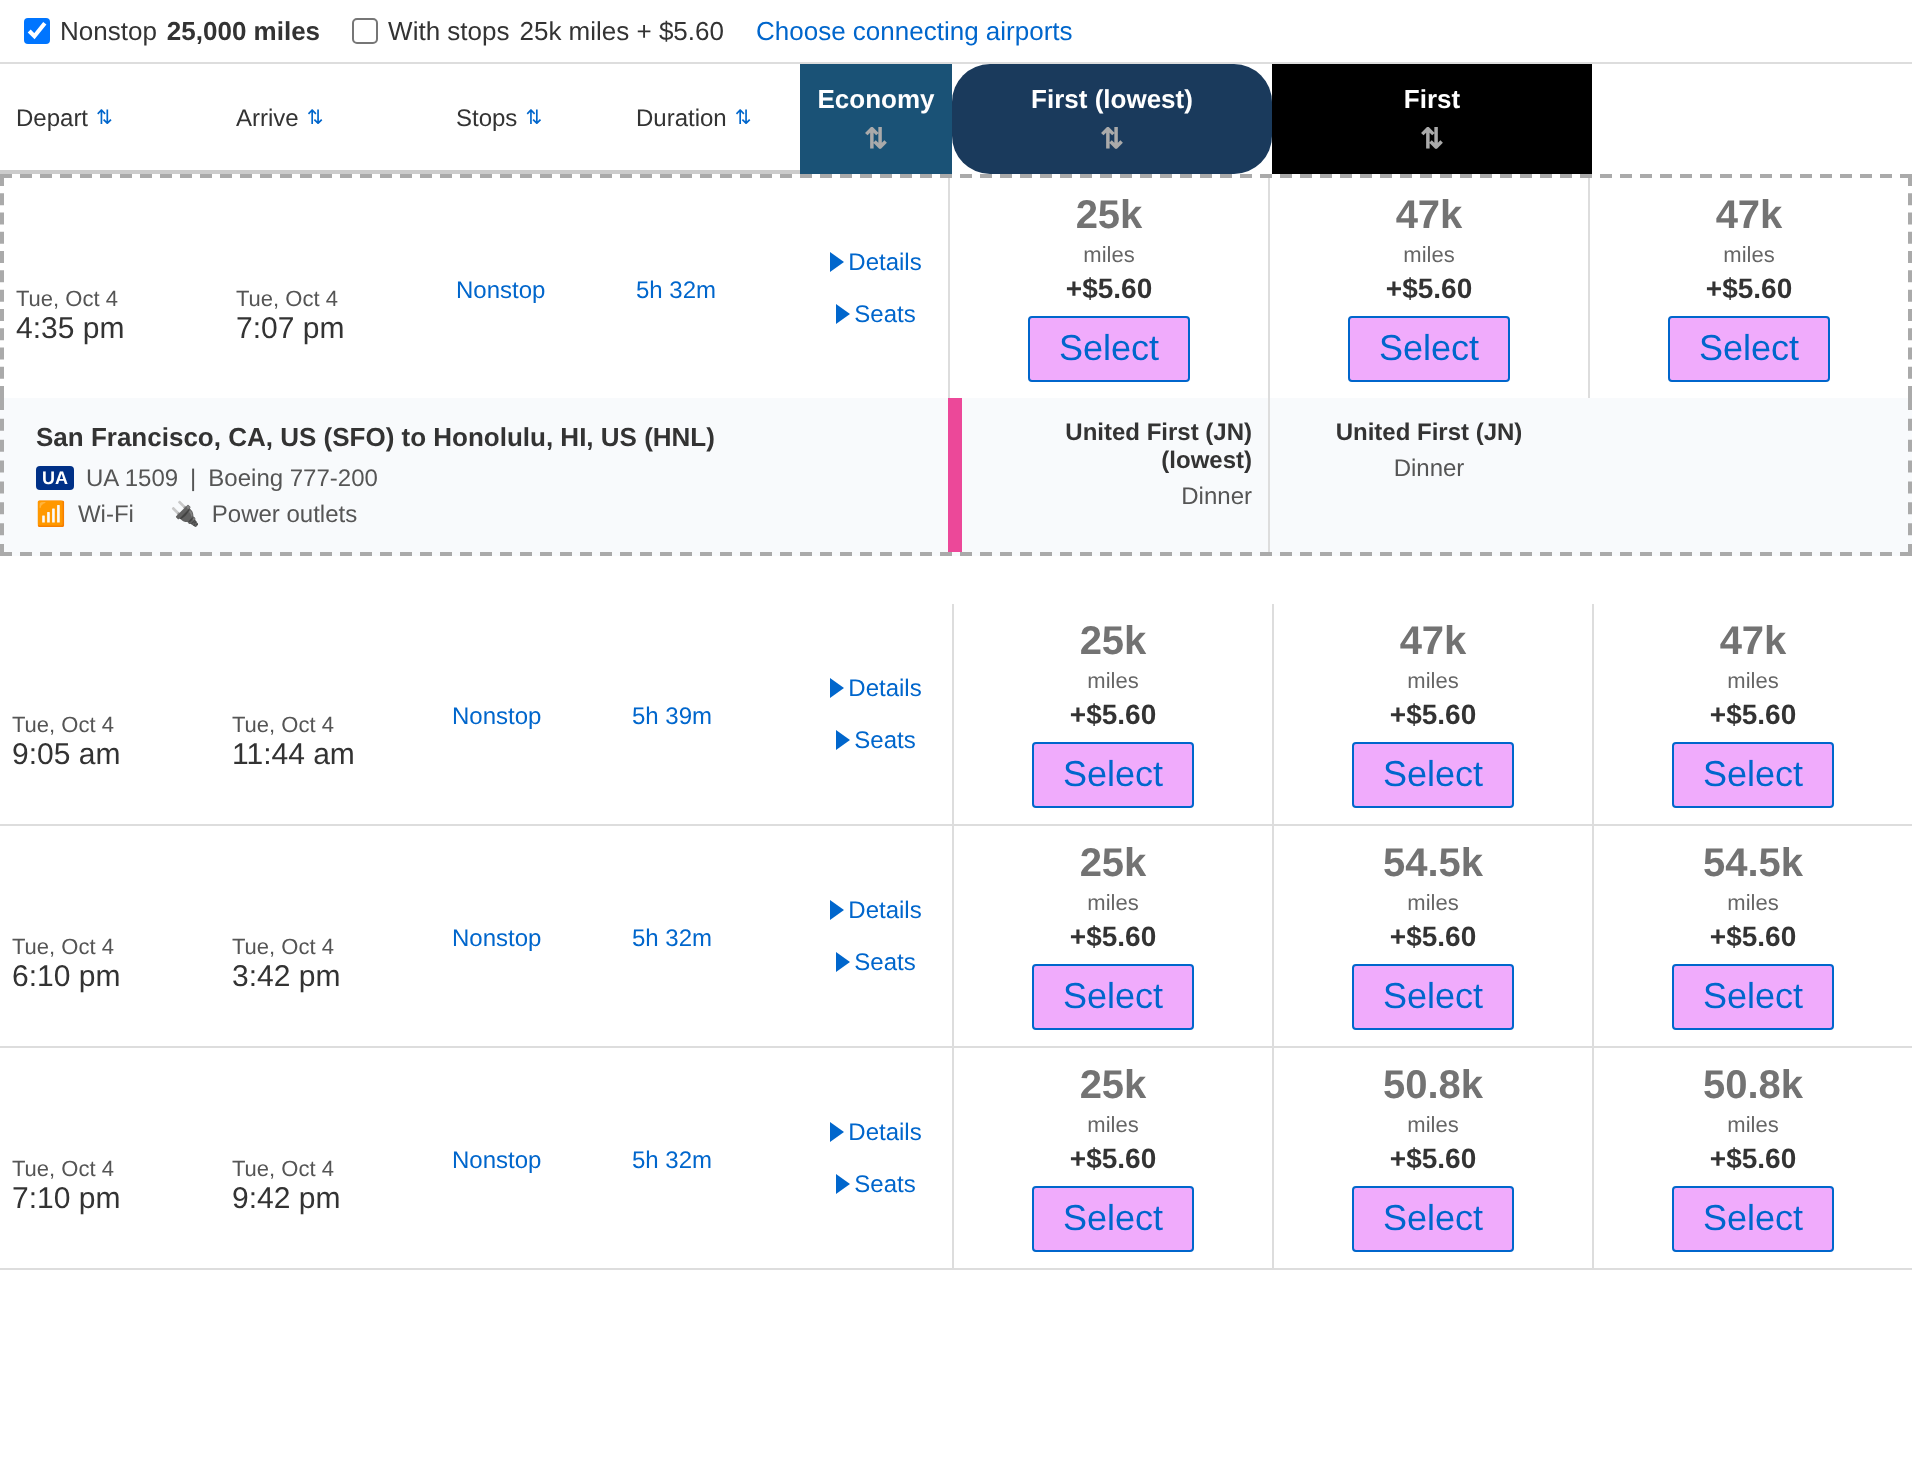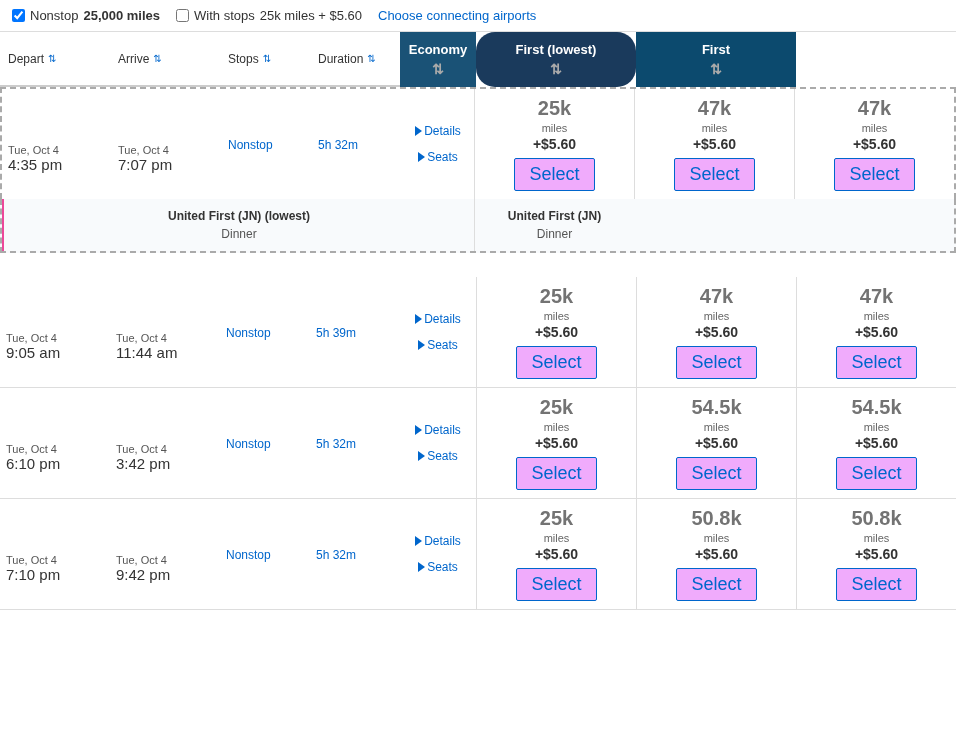--- a/index.html
+++ b/index.html
@@ -29,21 +29,21 @@
       cursor: pointer;
     }
     .header-cell .sort-icon { color: #0066cc; font-size: 10px; }
     
     .fare-header {
       padding: 10px 8px; text-align: center; color: #fff; font-size: 13px; font-weight: bold;
       display: flex; flex-direction: column; align-items: center; justify-content: center;
     }
     .fare-header.economy { background: #1a5276; }
     .fare-header.first-lowest { background: #1a3a5c; border-radius: 19px; }
-    .fare-header.first { background: #0c4a6e; }
+    .fare-header.first { background: #000000; }
     .fare-header .sort-arrows { color: #aaa; font-size: 14px; margin-top: 4px; }
     
     .cell { padding: 8px 6px; }
     .date-time { display: flex; flex-direction: column; margin-top: 29px; }
     .date { font-size: 11px; color: #555; }
     .time { font-size: 15px; color: #333; font-weight: 500; }
     .nonstop-blue { color: #0066cc; font-size: 12px; }
     .duration-blue { color: #0066cc; font-size: 12px; }
     
     .details-seats { display: flex; gap: 12px; align-items: center; flex-direction: column; padding: 4px 0; }
@@ -167,21 +167,36 @@
     </div>
     <div class="fare-cell">
       <span class="miles-amount">47k</span>
       <span class="miles-label">miles</span>
       <span class="plus-amount">+$5.60</span>
       <button class="select-btn">Select</button>
     </div>
   </div>
     <div style="border-right: 2px dashed rgb(170, 170, 170); border-left: 2px dashed rgb(170, 170, 170); border-image: initial; border-top: none; border-bottom: 2px dashed rgb(170, 170, 170); background: rgb(248, 250, 252); margin-bottom: 12px;">
       <div style="display:grid; grid-template-columns: 1fr 160px 160px 160px;">
-        <div class="fare-info-cell" style="border-left:2px solid #ec4899;">
+        <div class="flight-info" style="padding:12px 16px;">
+          <div class="flight-info-title">San Francisco, CA, US (SFO) to Honolulu, HI, US (HNL)</div>
+          <div class="flight-info-sub">
+            <span class="ua-logo">UA</span>
+            <span>UA 1509</span>
+            <span>|</span>
+            <span>Boeing 777-200</span>
+          </div>
+          <div class="flight-info-amenity">
+            <span class="wifi-icon">📶</span>
+            <span>Wi-Fi</span>
+            <span class="power-icon" style="margin-left:12px;">🔌</span>
+            <span>Power outlets</span>
+          </div>
+        </div>
+        <div class="fare-info-cell" style="border-left:7px solid #ec4899;text-align:right;">
           <div class="fare-info-title">United First (JN) (lowest)</div>
           <div>Dinner</div>
         </div>
         <div class="fare-info-cell" style="border-left:1px solid #ddd;">
           <div class="fare-info-title">United First (JN)</div>
           <div>Dinner</div>
         </div>
       </div>
     </div>
     <div style="height: 12px;"></div>

